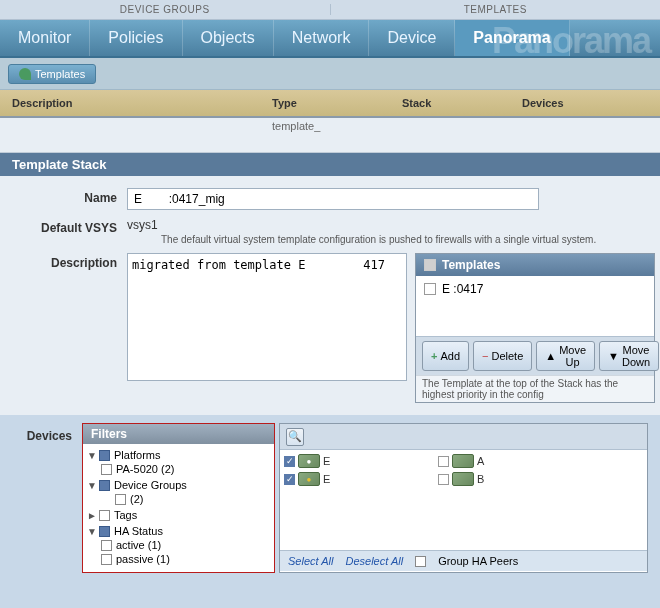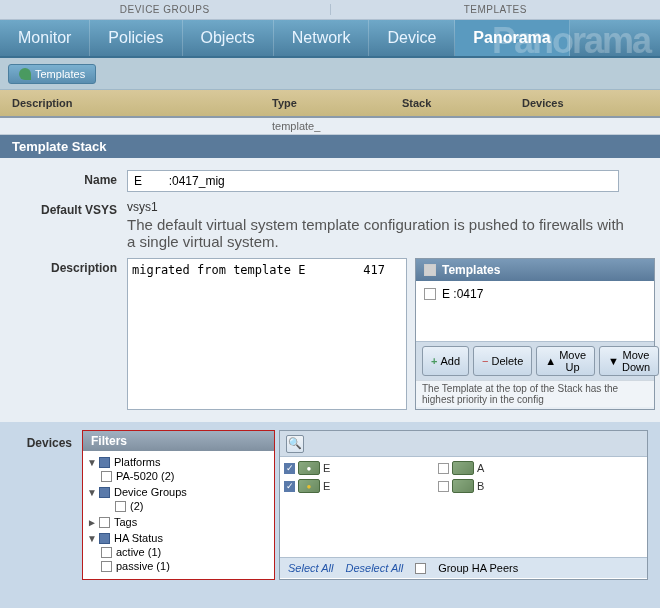--- a/index.html
+++ b/index.html
@@ -121,47 +121,48 @@
       font-size: 12px;
       color: #333;
     }
     .form-input {
       border: 1px solid #a0b0c0;
       background: white;
       padding: 2px 6px;
       font-size: 12px;
       height: 22px;
     }
-    .form-input-wide { width: 492px; }
+    .form-input-wide { width: 412px; }
 
     .vsys-note {
-      font-size: 15px;
+      font-size: 10px;
       color: #555;
       margin-top: 2px;
       max-width: 500px;
+      margin-left: 34px;
     }
 
     
     .desc-templates-row {
       display: flex;
       padding: 4px 12px;
       gap: 8px;
     }
     .desc-section {
       display: flex;
       align-items: flex-start;
       flex: 1;
     }
     .desc-textarea {
       border: 1px solid #a0b0c0;
       background: white;
       padding: 4px;
       font-size: 12px;
       width: 280px;
-      height: 152px;
+      height: 128px;
       resize: none;
     }
 
     .templates-panel {
       width: 240px;
       border: 1px solid #8a9aaa;
     }
     .templates-panel-header {
       background: linear-gradient(to bottom, #7a9ab8, #5a7a9a);
       color: white;
@@ -423,21 +424,21 @@
     </div>
   </div>
 
   <div class="table-header">
     <div class="table-header-cell col-desc">Description</div>
     <div class="table-header-cell col-type">Type</div>
     <div class="table-header-cell col-stack">Stack</div>
     <div class="table-header-cell col-devices">Devices</div>
   </div>
 
-  <div style="background:#e8eef4; padding:2px 12px 2px 272px; font-size:11px; color:#666; border-bottom:1px solid #c0ccd8;">
+  <div style="background:#e8eef4; padding:2px 12px 20px 272px; font-size:11px; color:#666; border-bottom:1px solid #c0ccd8;">
     <span>template_</span>
   </div>
 </div>
 
 <div>
 
   <div class="template-stack-box">Template Stack</div>
 
   <div class="form-area">
 

